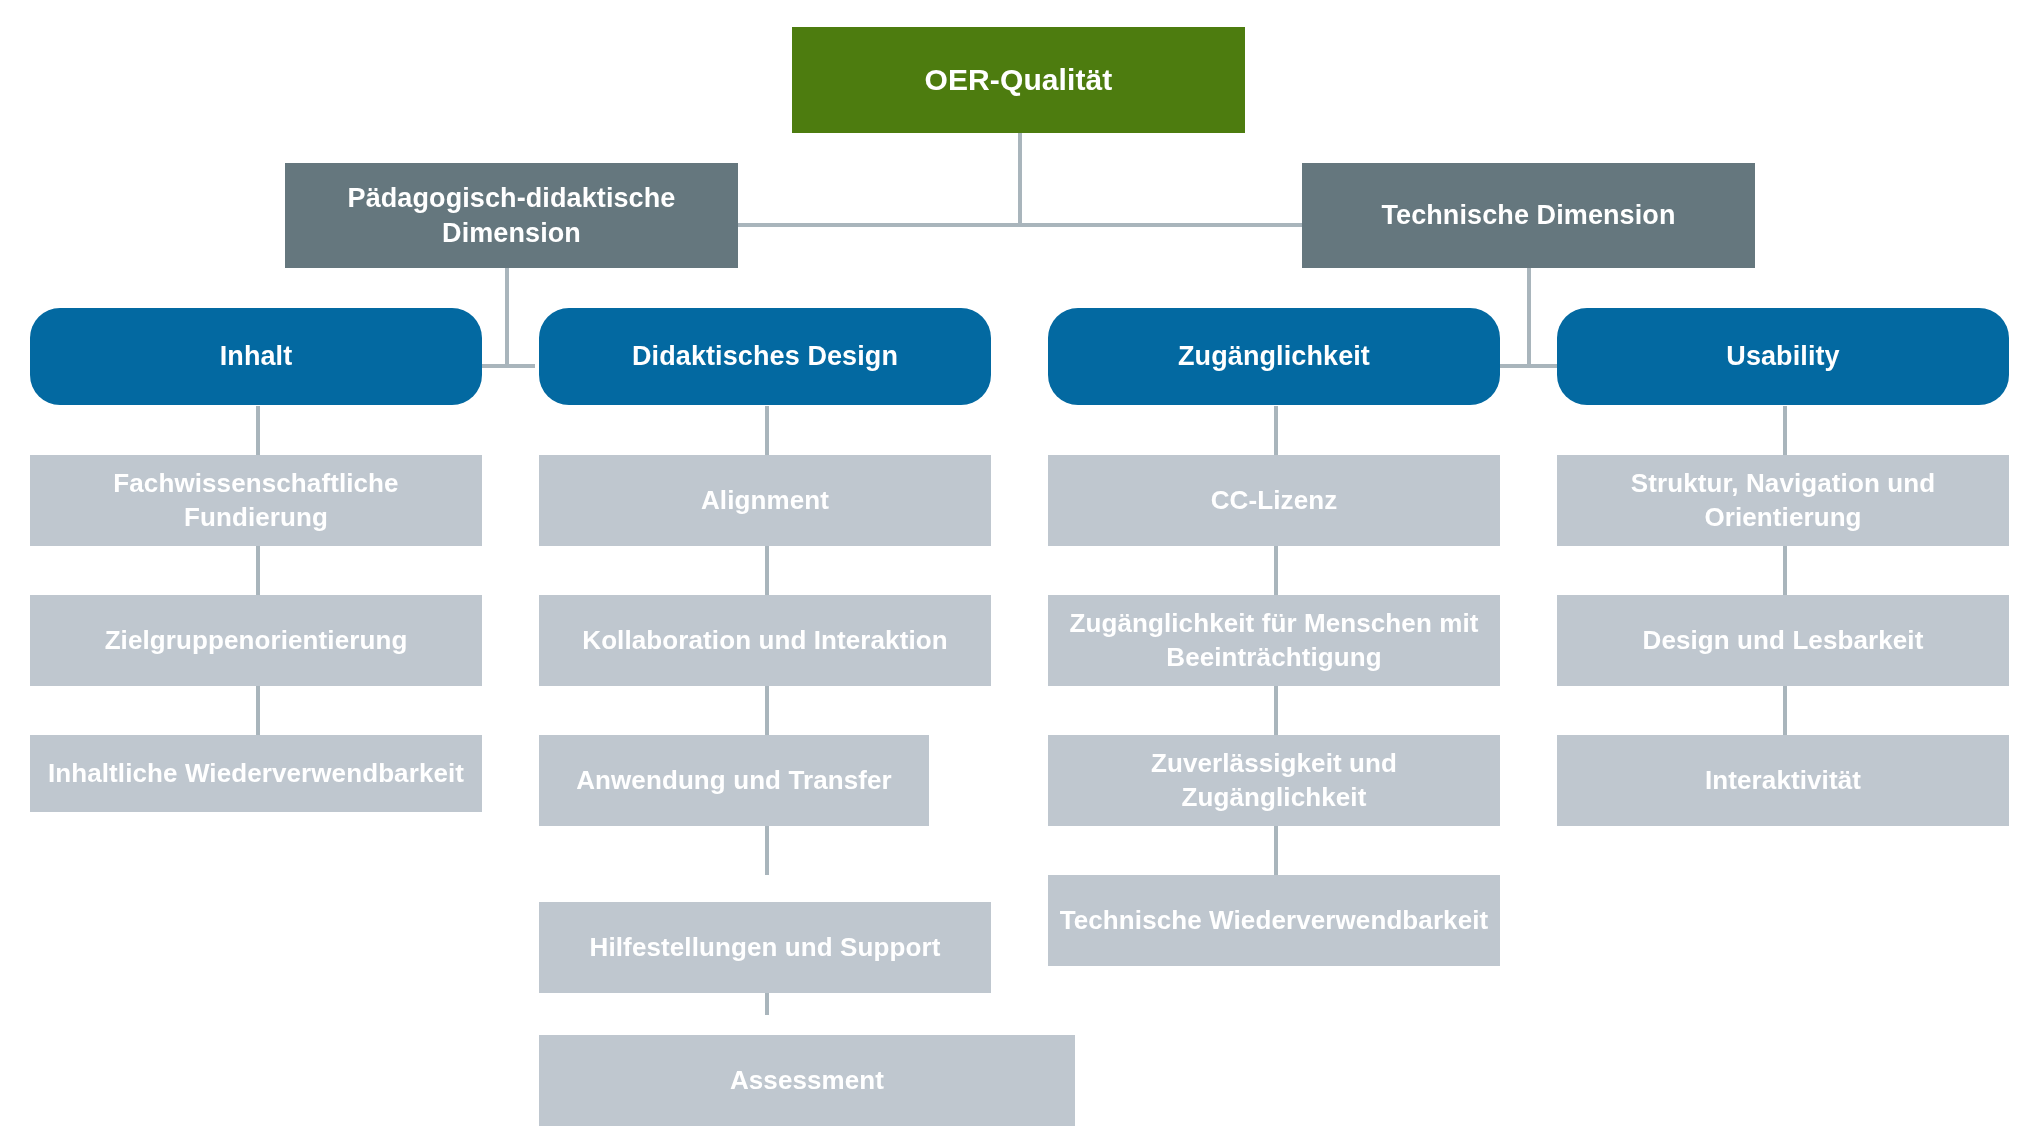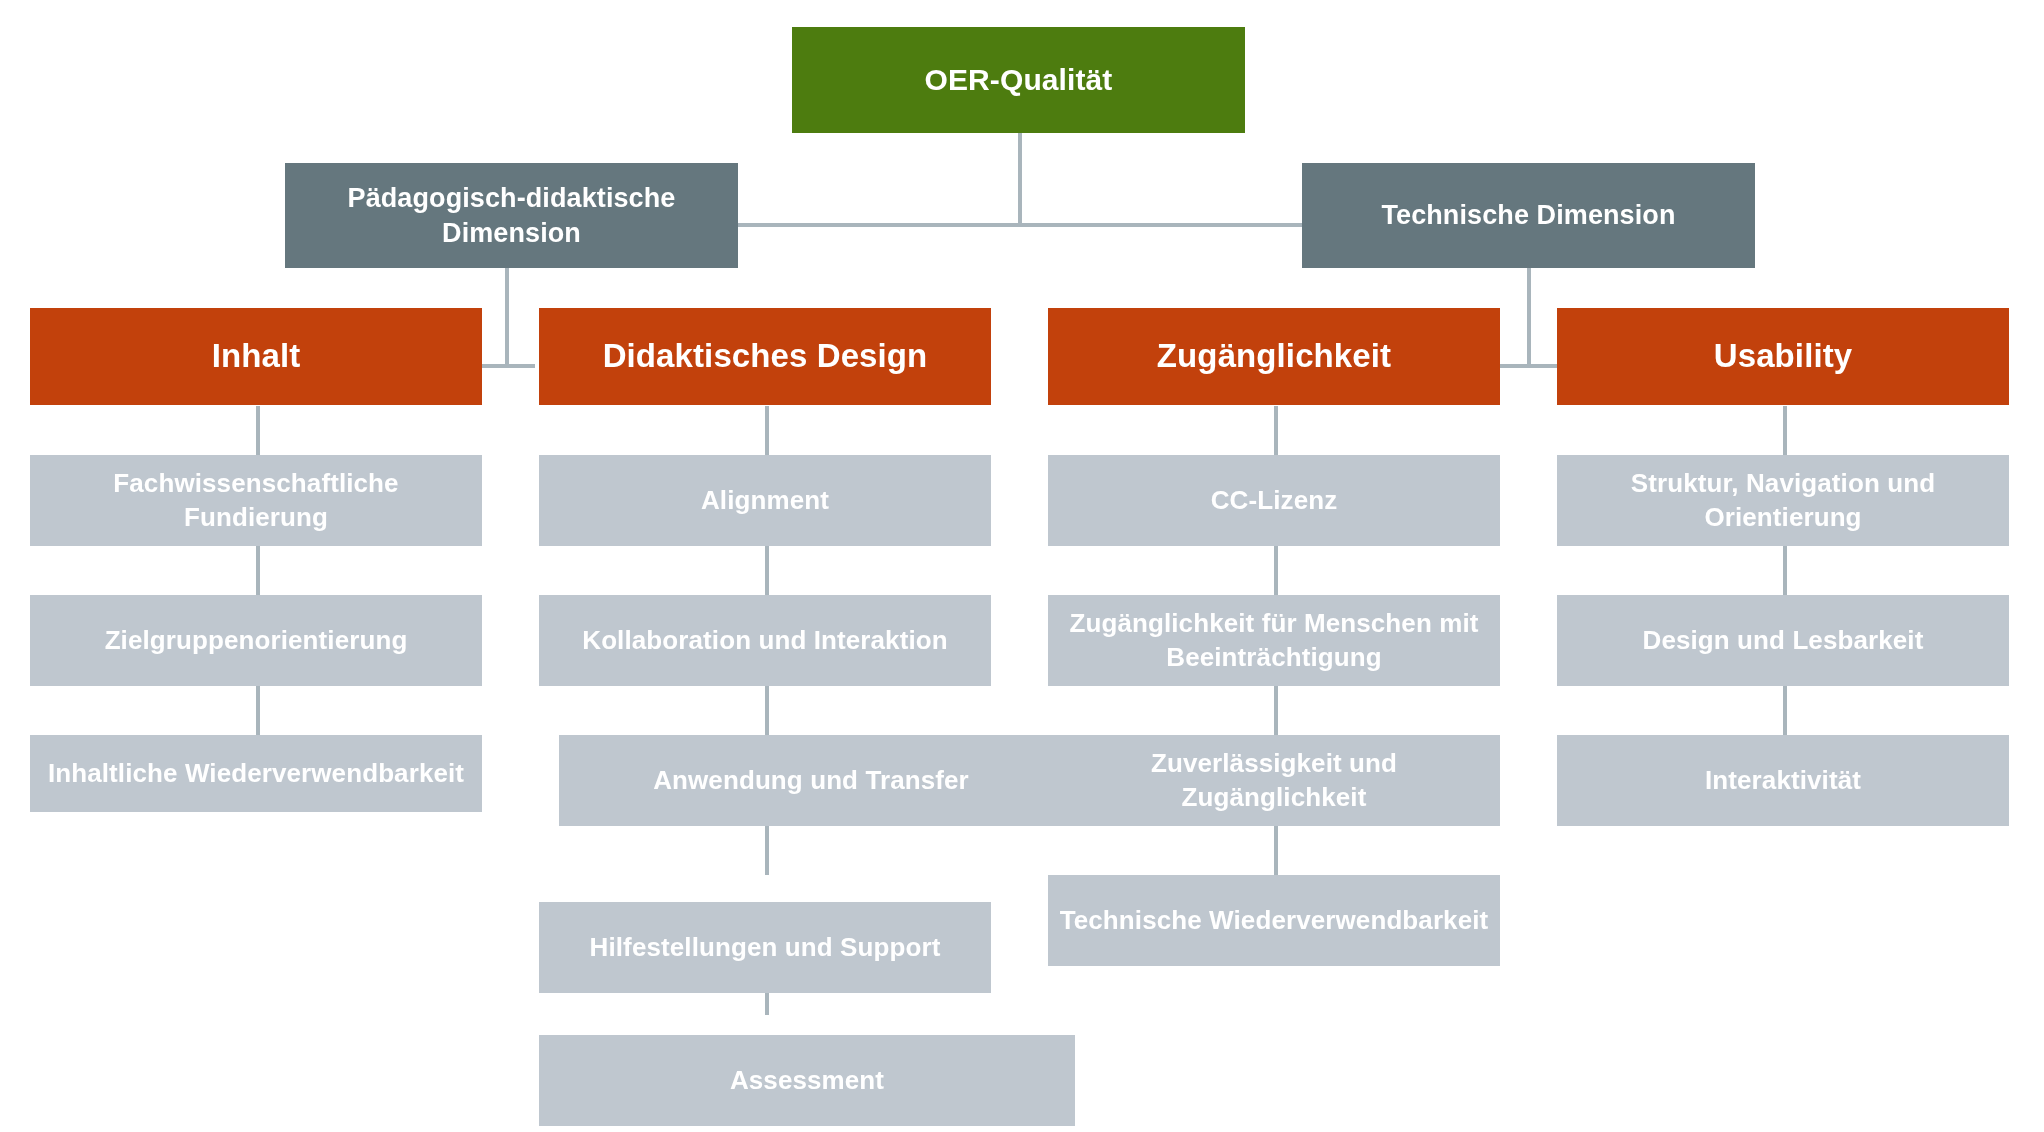--- a/index.html
+++ b/index.html
@@ -26,21 +26,21 @@
     text-align: center;
     color: #ffffff;
     font-weight: bold;
     line-height: 1.28;
     padding: 4px 10px;
     z-index: 2;
     letter-spacing: 0.1px;
   }
   .lvl-root   { background: #4d7c0f; font-size: 30px; }
   .lvl-dim    { background: #65777e; font-size: 27px; }
-  .lvl-cat    { background: #c2410c; font-size: 33px; }
+  .lvl-cat    { background: #0369a1; font-size: 27px; border-radius: 30px; }
   .lvl-leaf   { background: #bfc7cf; font-size: 26px; }
 
   .connector {
     position: absolute;
     background: #a9b5bc;
     z-index: 1;
   }
   .connector.v { width: 4px; }
   .connector.h { height: 4px; }
   .node-label {
@@ -120,21 +120,21 @@
   <div class="node lvl-leaf" style="left:30px; top:735px; width:452px; height:77px;">
     <span class="node-label">Inhaltliche Wiederverwendbarkeit</span>
   </div>
 
   <div class="node lvl-leaf" style="left:539px; top:455px; width:452px; height:91px;">
     <span class="node-label">Alignment</span>
   </div>
   <div class="node lvl-leaf" style="left:539px; top:595px; width:452px; height:91px;">
     <span class="node-label">Kollaboration und Interaktion</span>
   </div>
-  <div class="node lvl-leaf" style="left:559px; top:735px; width:504px; height:91px;">
+  <div class="node lvl-leaf" style="left:539px; top:735px; width:390px; height:91px;">
     <span class="node-label">Anwendung und Transfer</span>
   </div>
   <div class="node lvl-leaf" style="left:539px; top:875px; width:452px; height:91px;margin-top:27px;">
     <span class="node-label">Hilfestellungen und Support</span>
   </div>
   <div class="node lvl-leaf" style="left:539px; top:1015px; width:536px; height:91px;margin-top:20px;">
     <span class="node-label">Assessment</span>
   </div>
 
   <div class="node lvl-leaf" style="left:1048px; top:455px; width:452px; height:91px;">

